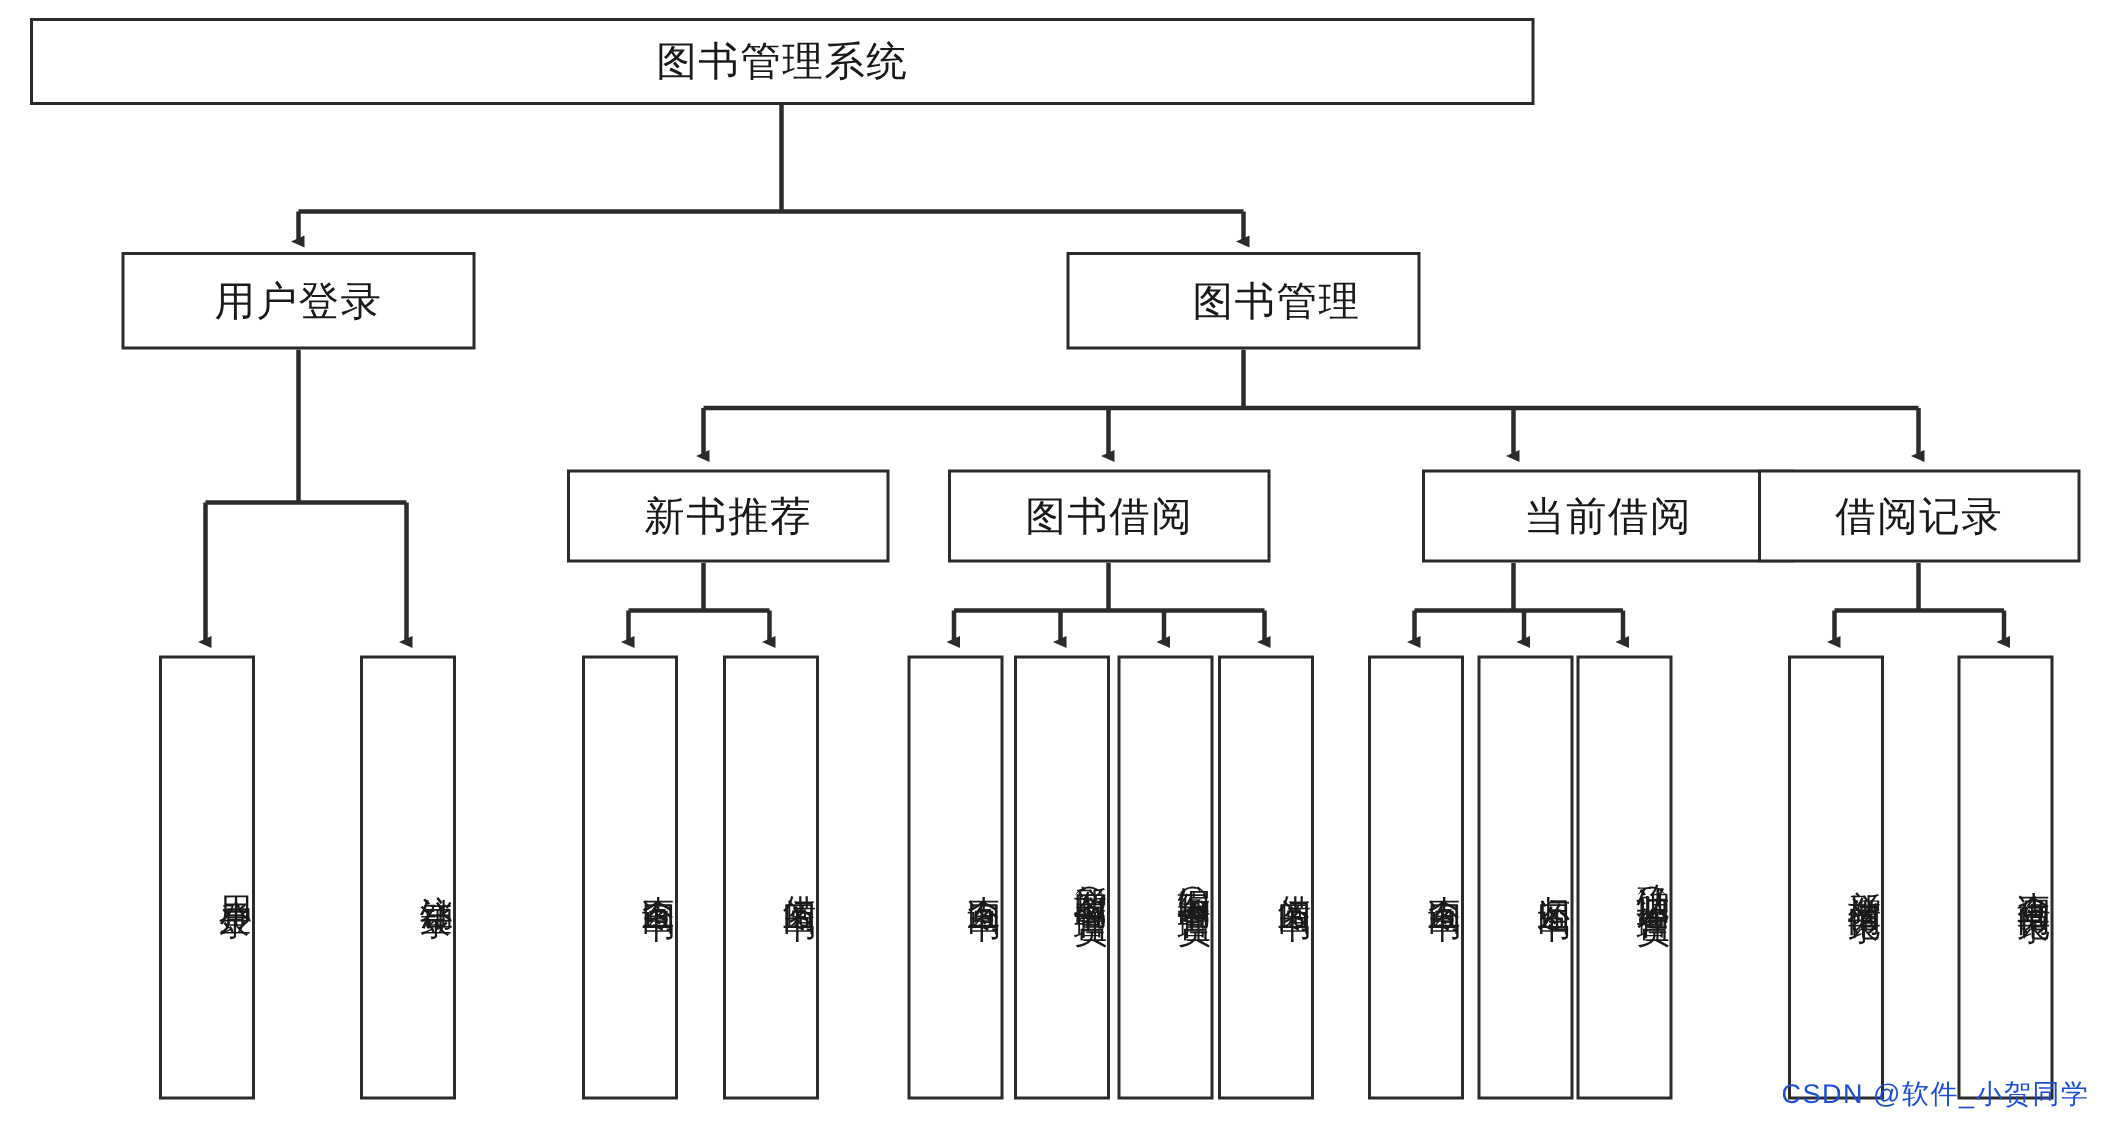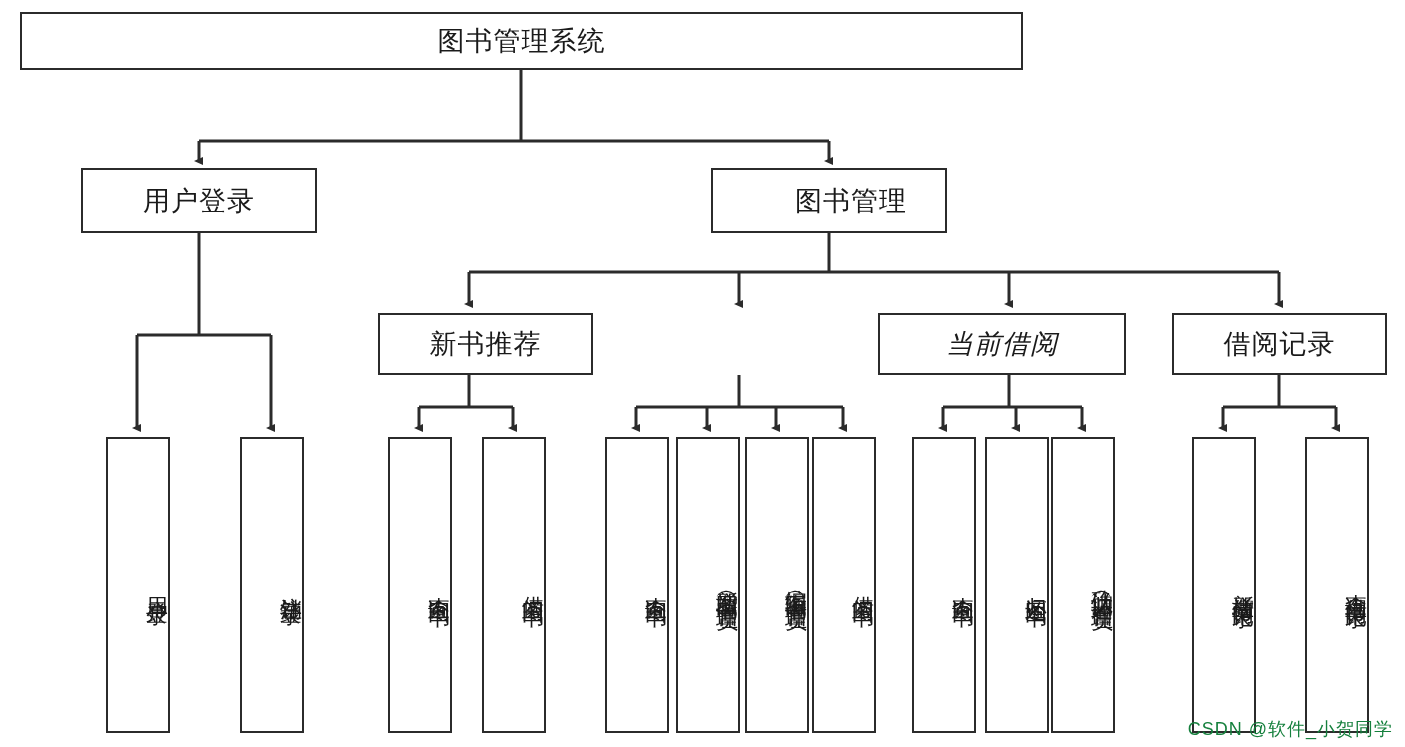--- a/index.html
+++ b/index.html
@@ -55,21 +55,21 @@
     top: 0;
     width: 1405px;
     height: 747px;
     pointer-events: none;
   }
   .watermark {
     position: absolute;
     right: 12px;
     bottom: 6px;
     font-size: 18px;
-    color: #15803d;
+    color: #1d4ed8;
     letter-spacing: 1px;
     white-space: nowrap;
   }
 </style>
 </head>
 <body>
 
 <div id="canvas">
 
   <svg class="links" viewBox="0 0 1405 747" xmlns="http://www.w3.org/2000/svg">
@@ -129,21 +129,24 @@
   <div class="node horiz" style="left:81px; top:168px; width:236px; height:65px;">
     <span>用户登录</span>
   </div>
   <div class="node horiz" style="left:711px; top:168px; width:236px; height:65px;padding-left:44px;">
     <span>图书管理</span>
   </div>
 
   <div class="node horiz" style="left:378px; top:313px; width:215px; height:62px;">
     <span>新书推荐</span>
   </div>
-  <div class="node horiz" style="left:878px; top:313px; width:248px; height:62px;font-style:italic;">
+  <div class="node horiz" style="left:632px; top:313px; width:215px; height:62px;">
+    <span>图书借阅</span>
+  </div>
+  <div class="node horiz" style="left:948px; top:313px; width:248px; height:62px;">
     <span>当前借阅</span>
   </div>
   <div class="node horiz" style="left:1172px; top:313px; width:215px; height:62px;">
     <span>借阅记录</span>
   </div>
 
   <div class="node vert" style="left:106px; top:437px; width:64px; height:296px;">
     <span>用户登录</span>
   </div>
   <div class="node vert" style="left:240px; top:437px; width:64px; height:296px;">

